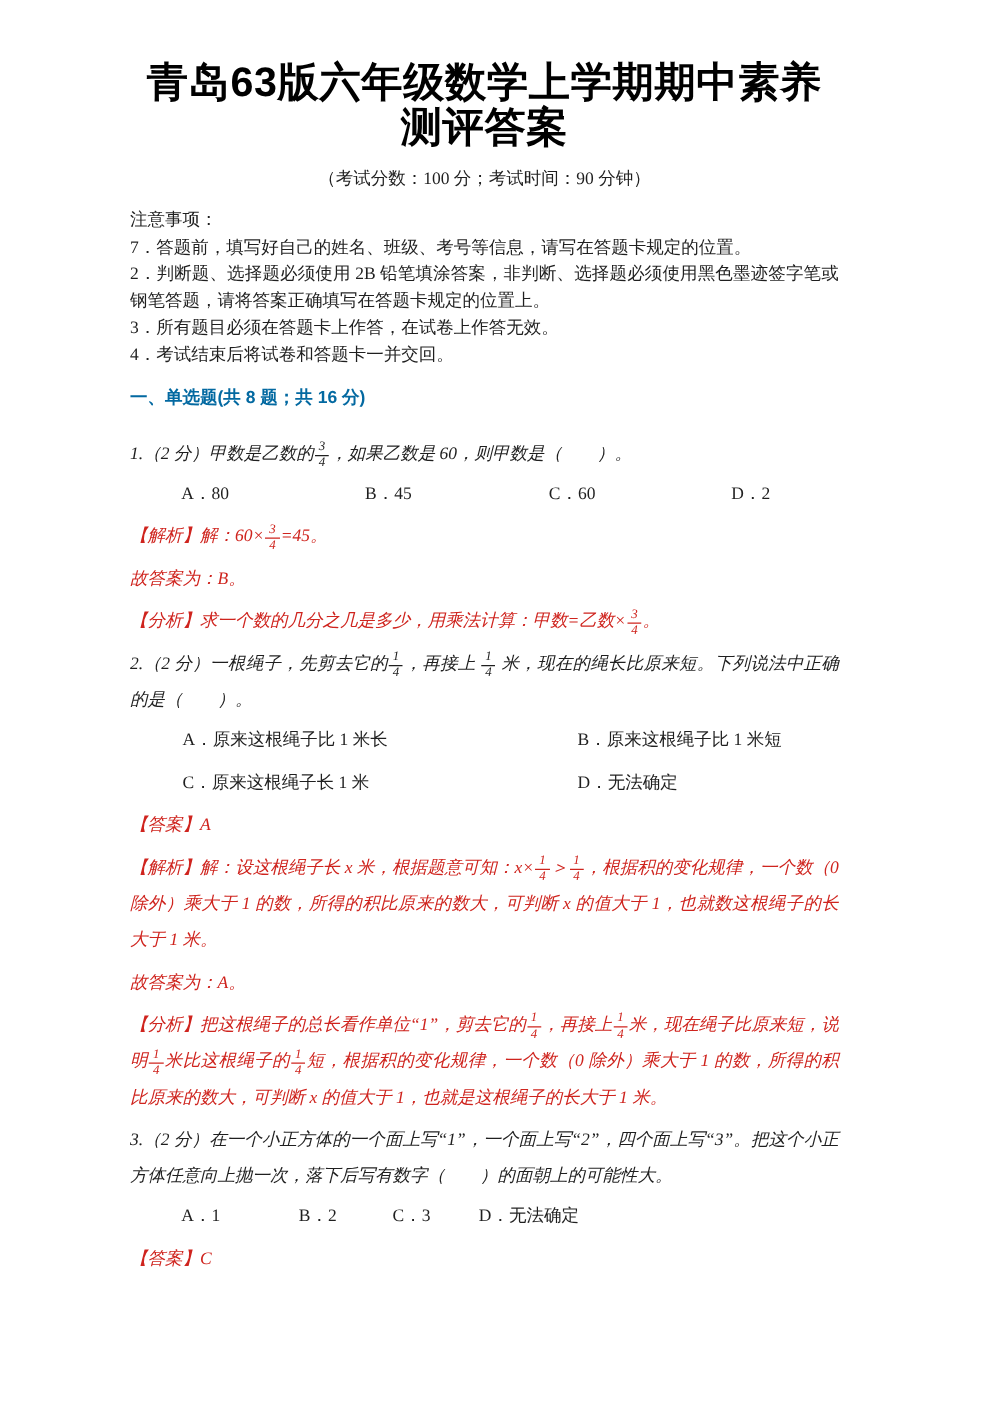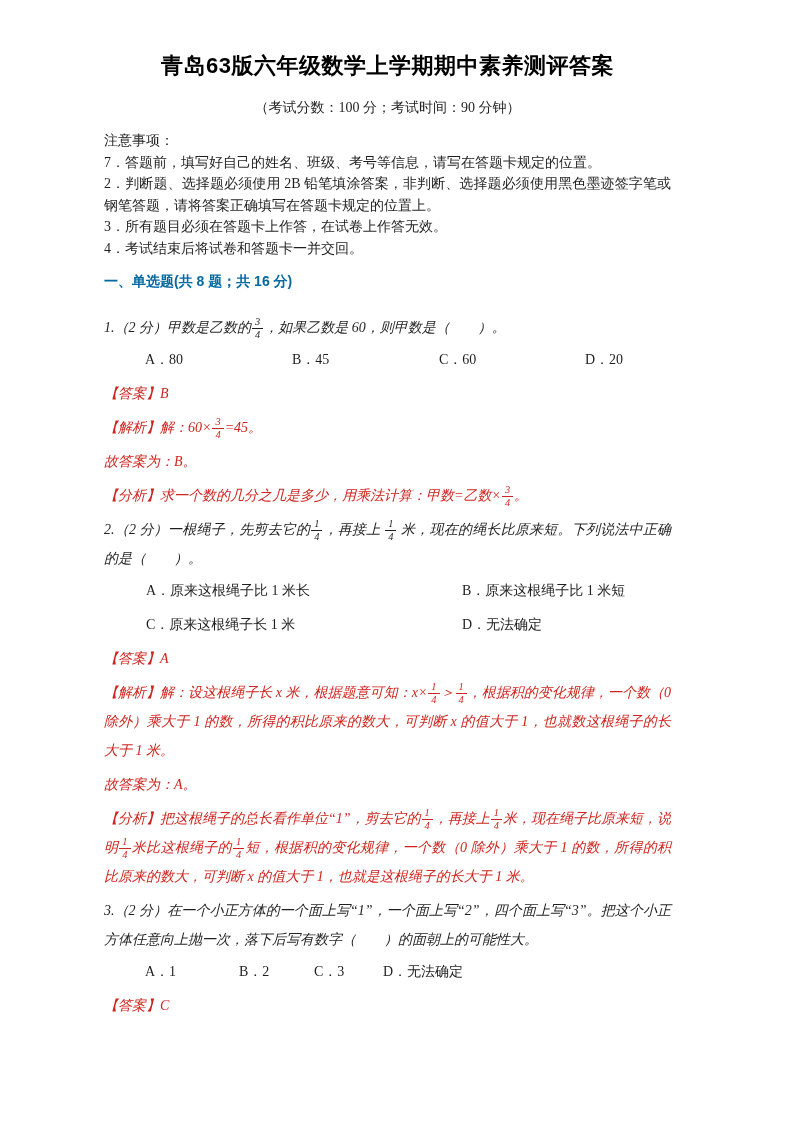--- a/index.html
+++ b/index.html
@@ -12,21 +12,21 @@
     overflow:hidden;
     font-family:"Liberation Serif","DejaVu Serif",serif;
     color:#1f1f1f;
     font-size:14px;
   }
   h1.doc-title{
     margin:0 0 14px 0;
     text-align:center;
     font-family:"Liberation Sans","DejaVu Sans",sans-serif;
     font-weight:700;
-    font-size:22px;
+    font-size:33px;
     line-height:36px;
     color:#000000;
     letter-spacing:0.5px;
   }
   .subtitle{
     text-align:center;
     font-size:14px;
     line-height:20px;
     margin-bottom:12px;
   }
@@ -89,23 +89,22 @@
   </div>
 
   <h2 class="section-heading">一、单选题(共 8 题；共 16 分)</h2>
 
   <div>
     <p class="para">1.（2 分）甲数是乙数的<span class="frac"><span class="fnum">3</span><span class="fden">4</span></span>，如果乙数是 60，则甲数是（　　）。</p>
     <div class="options-grid opt4">
       <span>A．80</span>
       <span>B．45</span>
       <span>C．60</span>
-      <span>D．20</span>
+      <span>D．2</span>
     </div>
-    <p class="para red">【答案】B</p>
     <p class="para red">【解析】解：60×<span class="frac"><span class="fnum">3</span><span class="fden">4</span></span>=45。</p>
     <p class="para red">故答案为：B。</p>
     <p class="para red">【分析】求一个数的几分之几是多少，用乘法计算：甲数=乙数×<span class="frac"><span class="fnum">3</span><span class="fden">4</span></span>。</p>
   </div>
 
   <div>
     <p class="para">2.（2 分）一根绳子，先剪去它的<span class="frac"><span class="fnum">1</span><span class="fden">4</span></span>，再接上 <span class="frac"><span class="fnum">1</span><span class="fden">4</span></span> 米，现在的绳长比原来短。下列说法中正确的是（　　）。</p>
     <div class="options-grid opt2x2">
       <span>A．原来这根绳子比 1 米长</span>
       <span>B．原来这根绳子比 1 米短</span>

